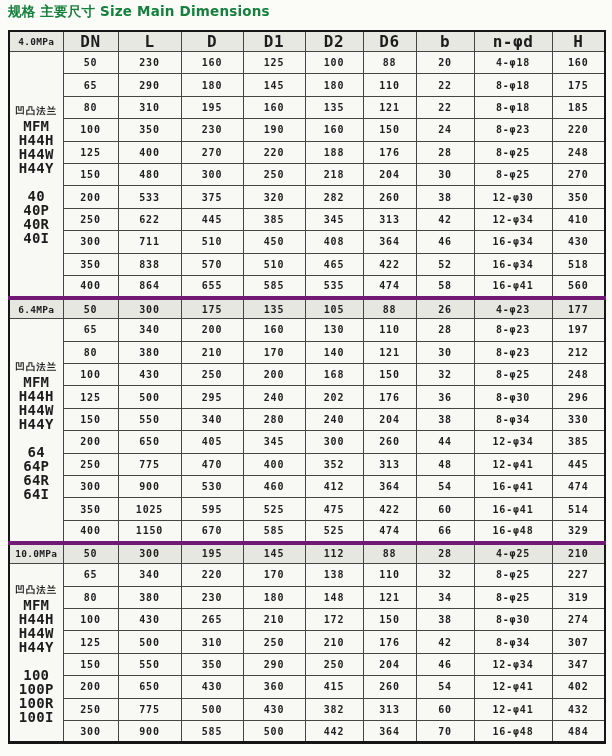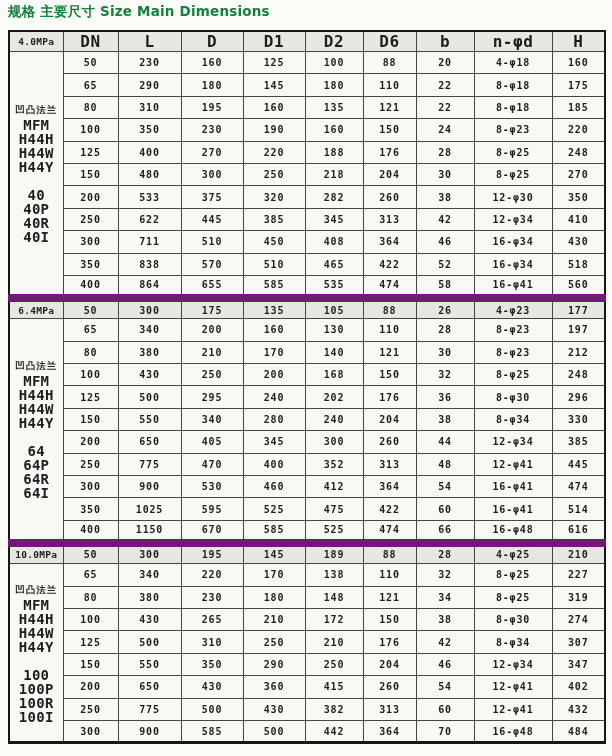--- a/index.html
+++ b/index.html
@@ -23,21 +23,21 @@
   table.dims td {
     border: 1px solid #454545;
     text-align: center; vertical-align: middle;
     padding: 0; overflow: hidden;
     color: #1d1d1d; background: #f8f8f5;
   }
   tr.data-row { height: 22.4px; }
   tr.head-row { height: 15px; }
   tr.head-row td { background: #e8e8e3; }
   tr.section-start-row { height: 21px; }
-  tr.section-start-row td { background: #e7e7e2; border-top: 8px solid #701a75; }
+  tr.section-start-row td { background: #e7e7e2; border-top: 4px solid #701a75; }
   td.pressure {
     font-family: "DejaVu Sans Mono", monospace;
     font-weight: bold; font-size: 9.5px; letter-spacing: 0.3px;
     background: #e2e2dd;
   }
   td.colhead {
     font-family: "DejaVu Sans Mono", monospace;
     font-weight: bold; font-size: 16px; letter-spacing: 0.5px;
   }
   td.num {
@@ -348,29 +348,29 @@
         </tr>
         <tr class="data-row">
           <td class="num">400</td>
           <td class="num">1150</td>
           <td class="num">670</td>
           <td class="num">585</td>
           <td class="num">525</td>
           <td class="num">474</td>
           <td class="num">66</td>
           <td class="num">16-φ48</td>
-          <td class="num">616</td>
+          <td class="num">329</td>
         </tr>
         <tr class="section-start-row">
           <td class="pressure">10.0MPa</td>
           <td class="num">50</td>
           <td class="num">300</td>
           <td class="num">195</td>
           <td class="num">145</td>
-          <td class="num">189</td>
+          <td class="num">112</td>
           <td class="num">88</td>
           <td class="num">28</td>
           <td class="num">4-φ25</td>
           <td class="num">210</td>
         </tr>
         <tr class="data-row">
           <td class="side" rowspan="8">
             <div class="side-group top">
               <div class="side-cn">凹凸法兰</div>
               <div class="side-code">MFM</div>

